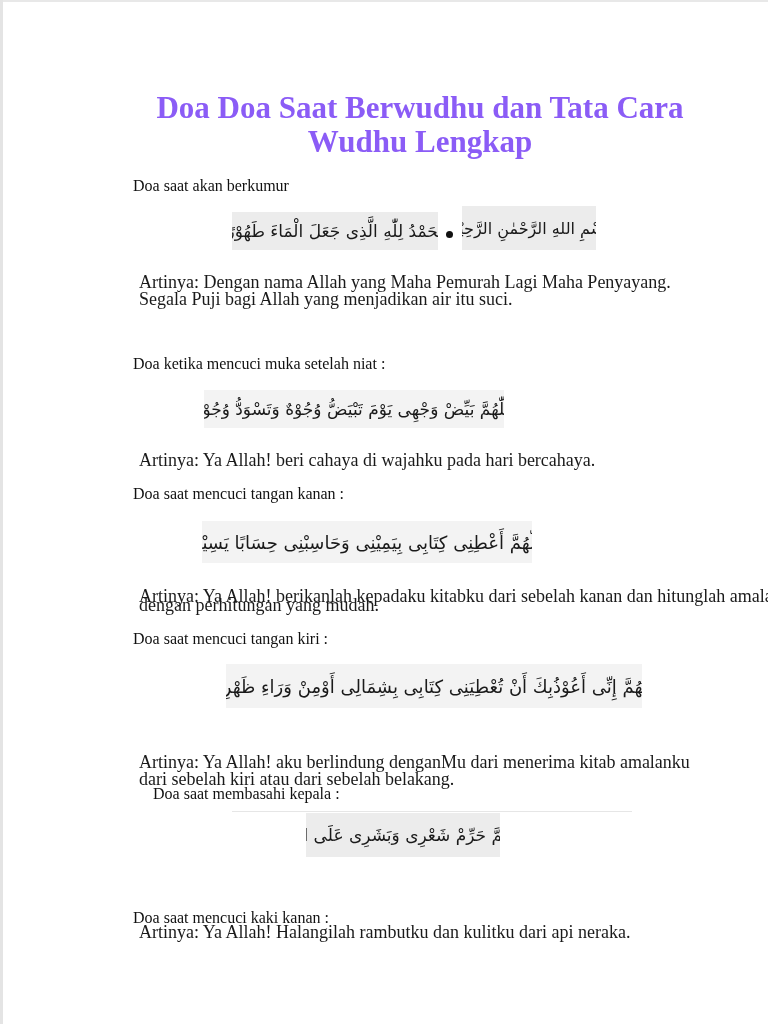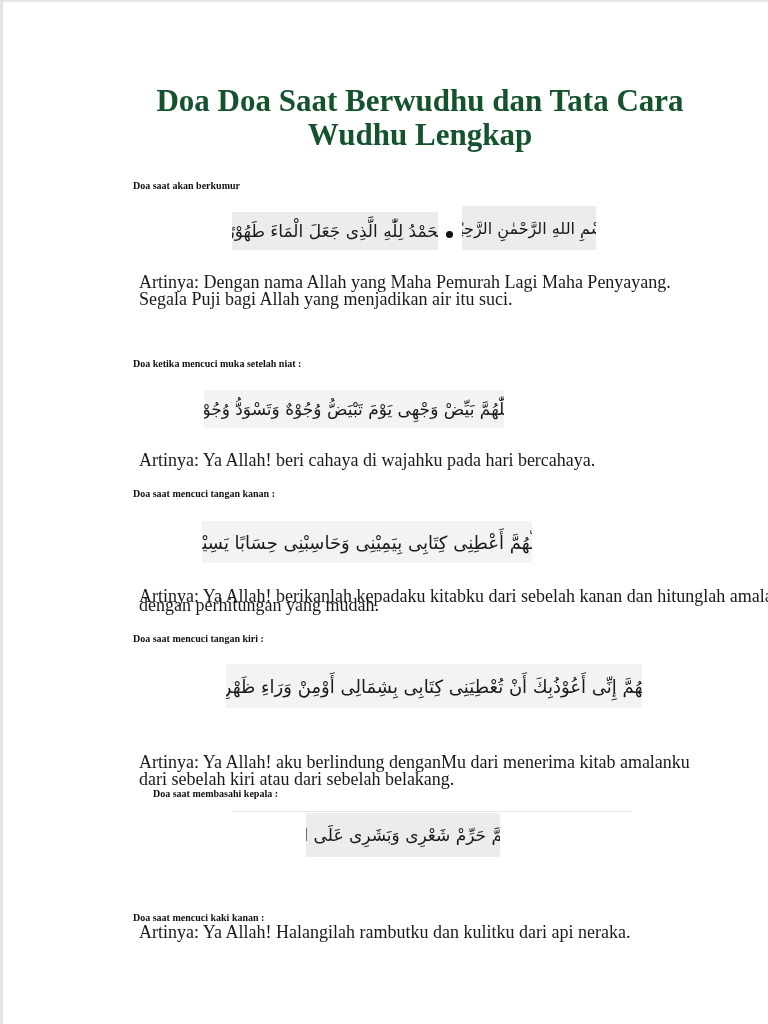--- a/index.html
+++ b/index.html
@@ -23,33 +23,33 @@
       position: absolute; left: 0; top: 0; width: 768px; height: 2px;
       background: #e8e8e8;
     }
     .page {
       position: absolute;
       left: 0; top: 0;
       width: 768px; height: 1024px;
     }
     .title {
       position: absolute;
-      left: 130px; top: 84px;
+      left: 130px; top: 91px;
       width: 580px;
       text-align: center;
       font-weight: bold;
       font-size: 31px;
       line-height: 34px;
-      color: #14532d;
+      color: #8b5cf6;
     }
     .heading {
       position: absolute;
       left: 133px;
-      font-weight: bold;
-      font-size: 10px;
+      font-weight: normal;
+      font-size: 16px;
       line-height: 16px;
       color: #111;
       white-space: nowrap;
     }
     .para {
       position: absolute;
       left: 139px;
       width: 580px;
       font-size: 18px;
       line-height: 17px;

